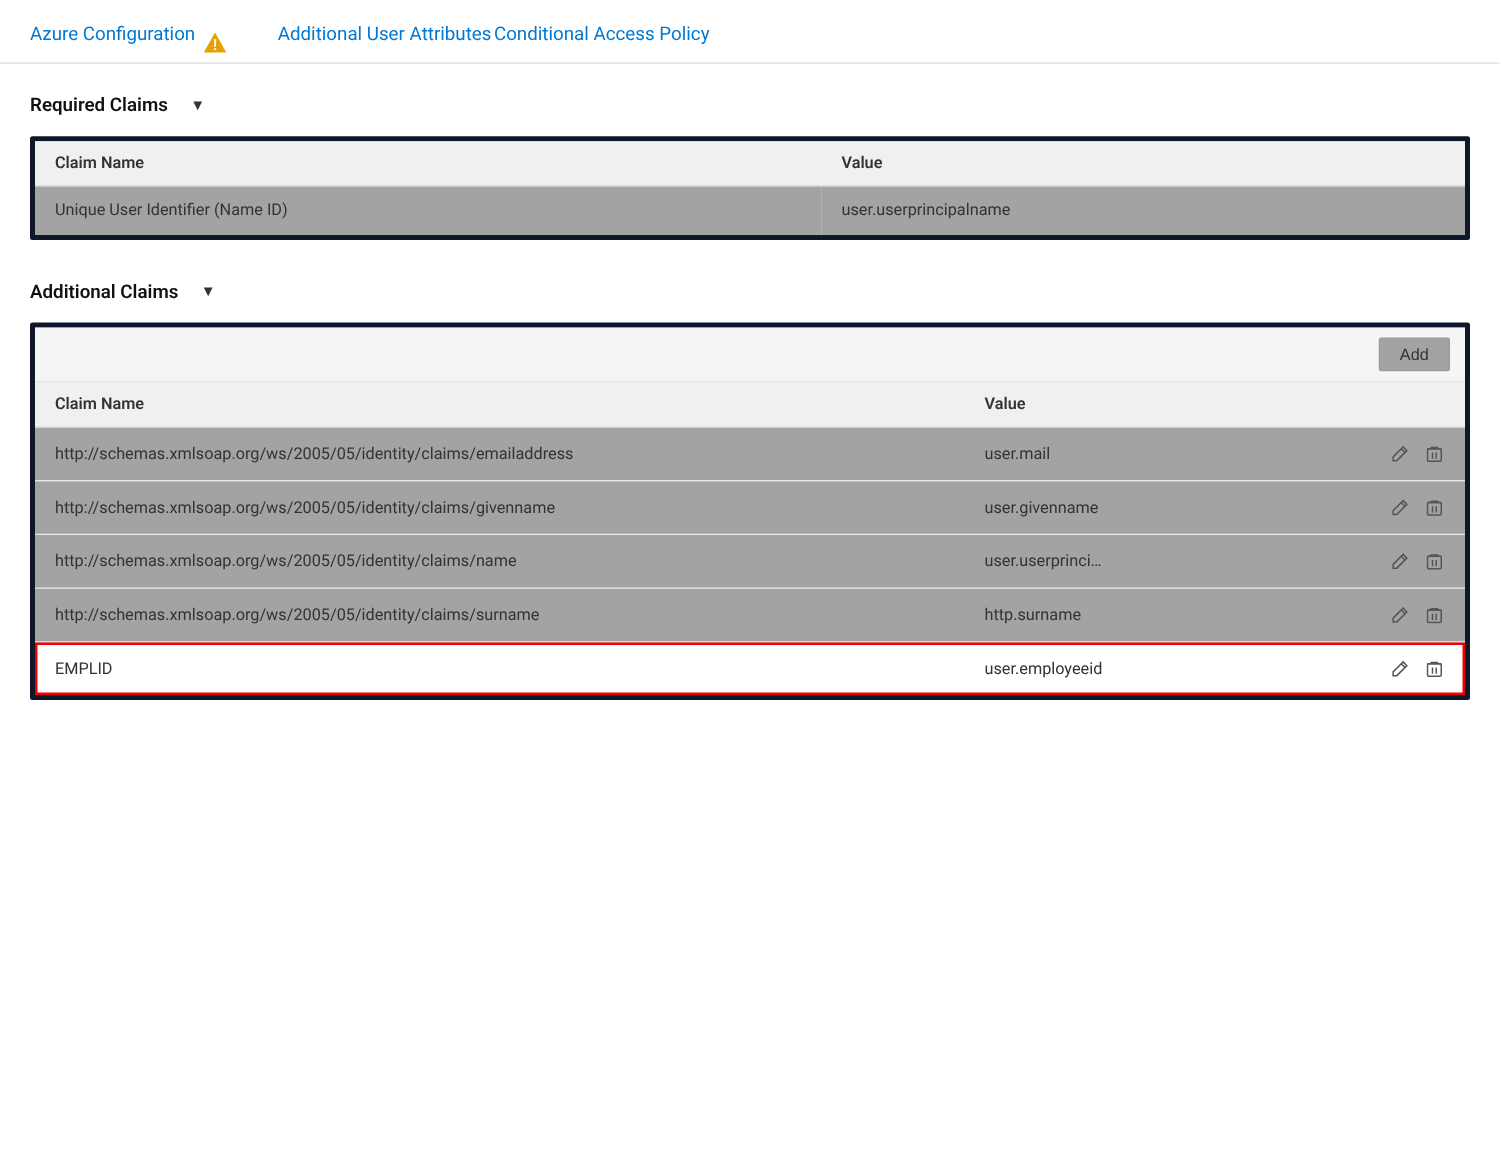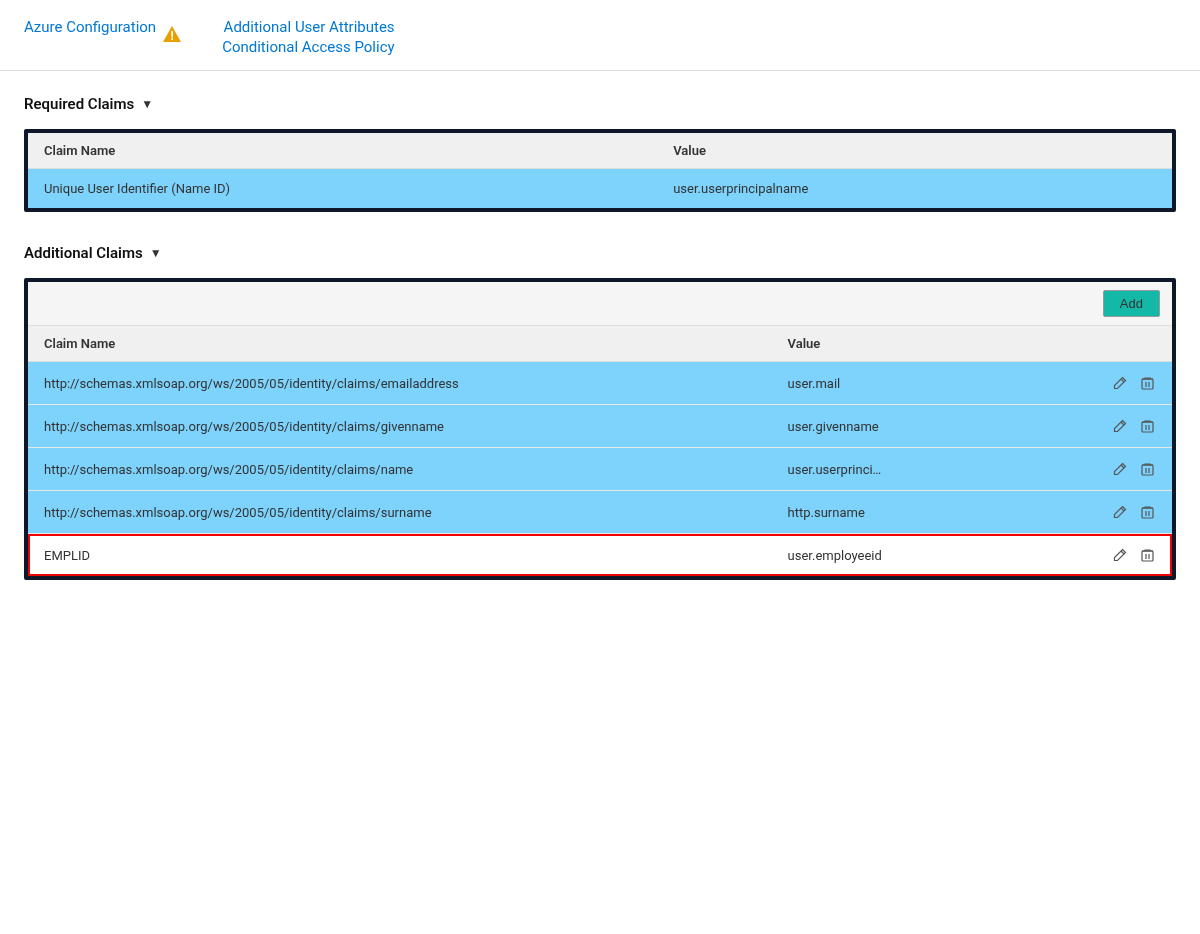--- a/index.html
+++ b/index.html
@@ -29,21 +29,21 @@
       cursor: pointer;
       white-space: nowrap;
     }
     .nav-link.active {
       color: #111;
       font-weight: 600;
       border-bottom: 3px solid #0078d4;
     }
     .nav-link-group {
       display: flex;
-      flex-direction: column;
+      flex-direction: row;
       align-items: flex-end;
       gap: 2px;
       padding-bottom: 14px;
     }
     .nav-link-group .nav-link {
       padding-bottom: 0;
     }
     .azure-nav {
       display: flex;
       align-items: center;
@@ -59,21 +59,21 @@
 
     
     .content {
       padding: 24px 24px;
     }
 
     
     .section-header {
       display: flex;
       align-items: center;
-      gap: 7px;
+      gap: 18px;
       font-size: 15px;
       font-weight: 600;
       color: #111;
       margin-bottom: 16px;
       cursor: pointer;
     }
     .chevron {
       font-size: 12px;
       color: #333;
     }
@@ -87,21 +87,21 @@
     }
     .table-toolbar {
       background: #f5f5f5;
       padding: 8px 12px;
       display: flex;
       justify-content: flex-end;
       align-items: center;
       border-bottom: 1px solid #ddd;
     }
     .add-button {
-      background: #14b8a6;
+      background: #a3a3a3;
       border: 1px solid #999;
       padding: 5px 16px;
       font-size: 13px;
       cursor: pointer;
       border-radius: 2px;
       color: #333;
     }
     table {
       width: 100%;
       border-collapse: collapse;
@@ -112,21 +112,21 @@
     thead th {
       text-align: left;
       padding: 10px 16px;
       font-weight: 600;
       font-size: 13px;
       color: #333;
       border-bottom: 1px solid #ddd;
     }
     tbody tr {
       border-bottom: 1px solid #e8e8e8;
-      background: #7dd3fc;
+      background: #a3a3a3;
     }
     tbody tr:last-child {
       border-bottom: none;
     }
     tbody td {
       padding: 12px 16px;
       font-size: 13px;
       color: #333;
       vertical-align: middle;
     }

